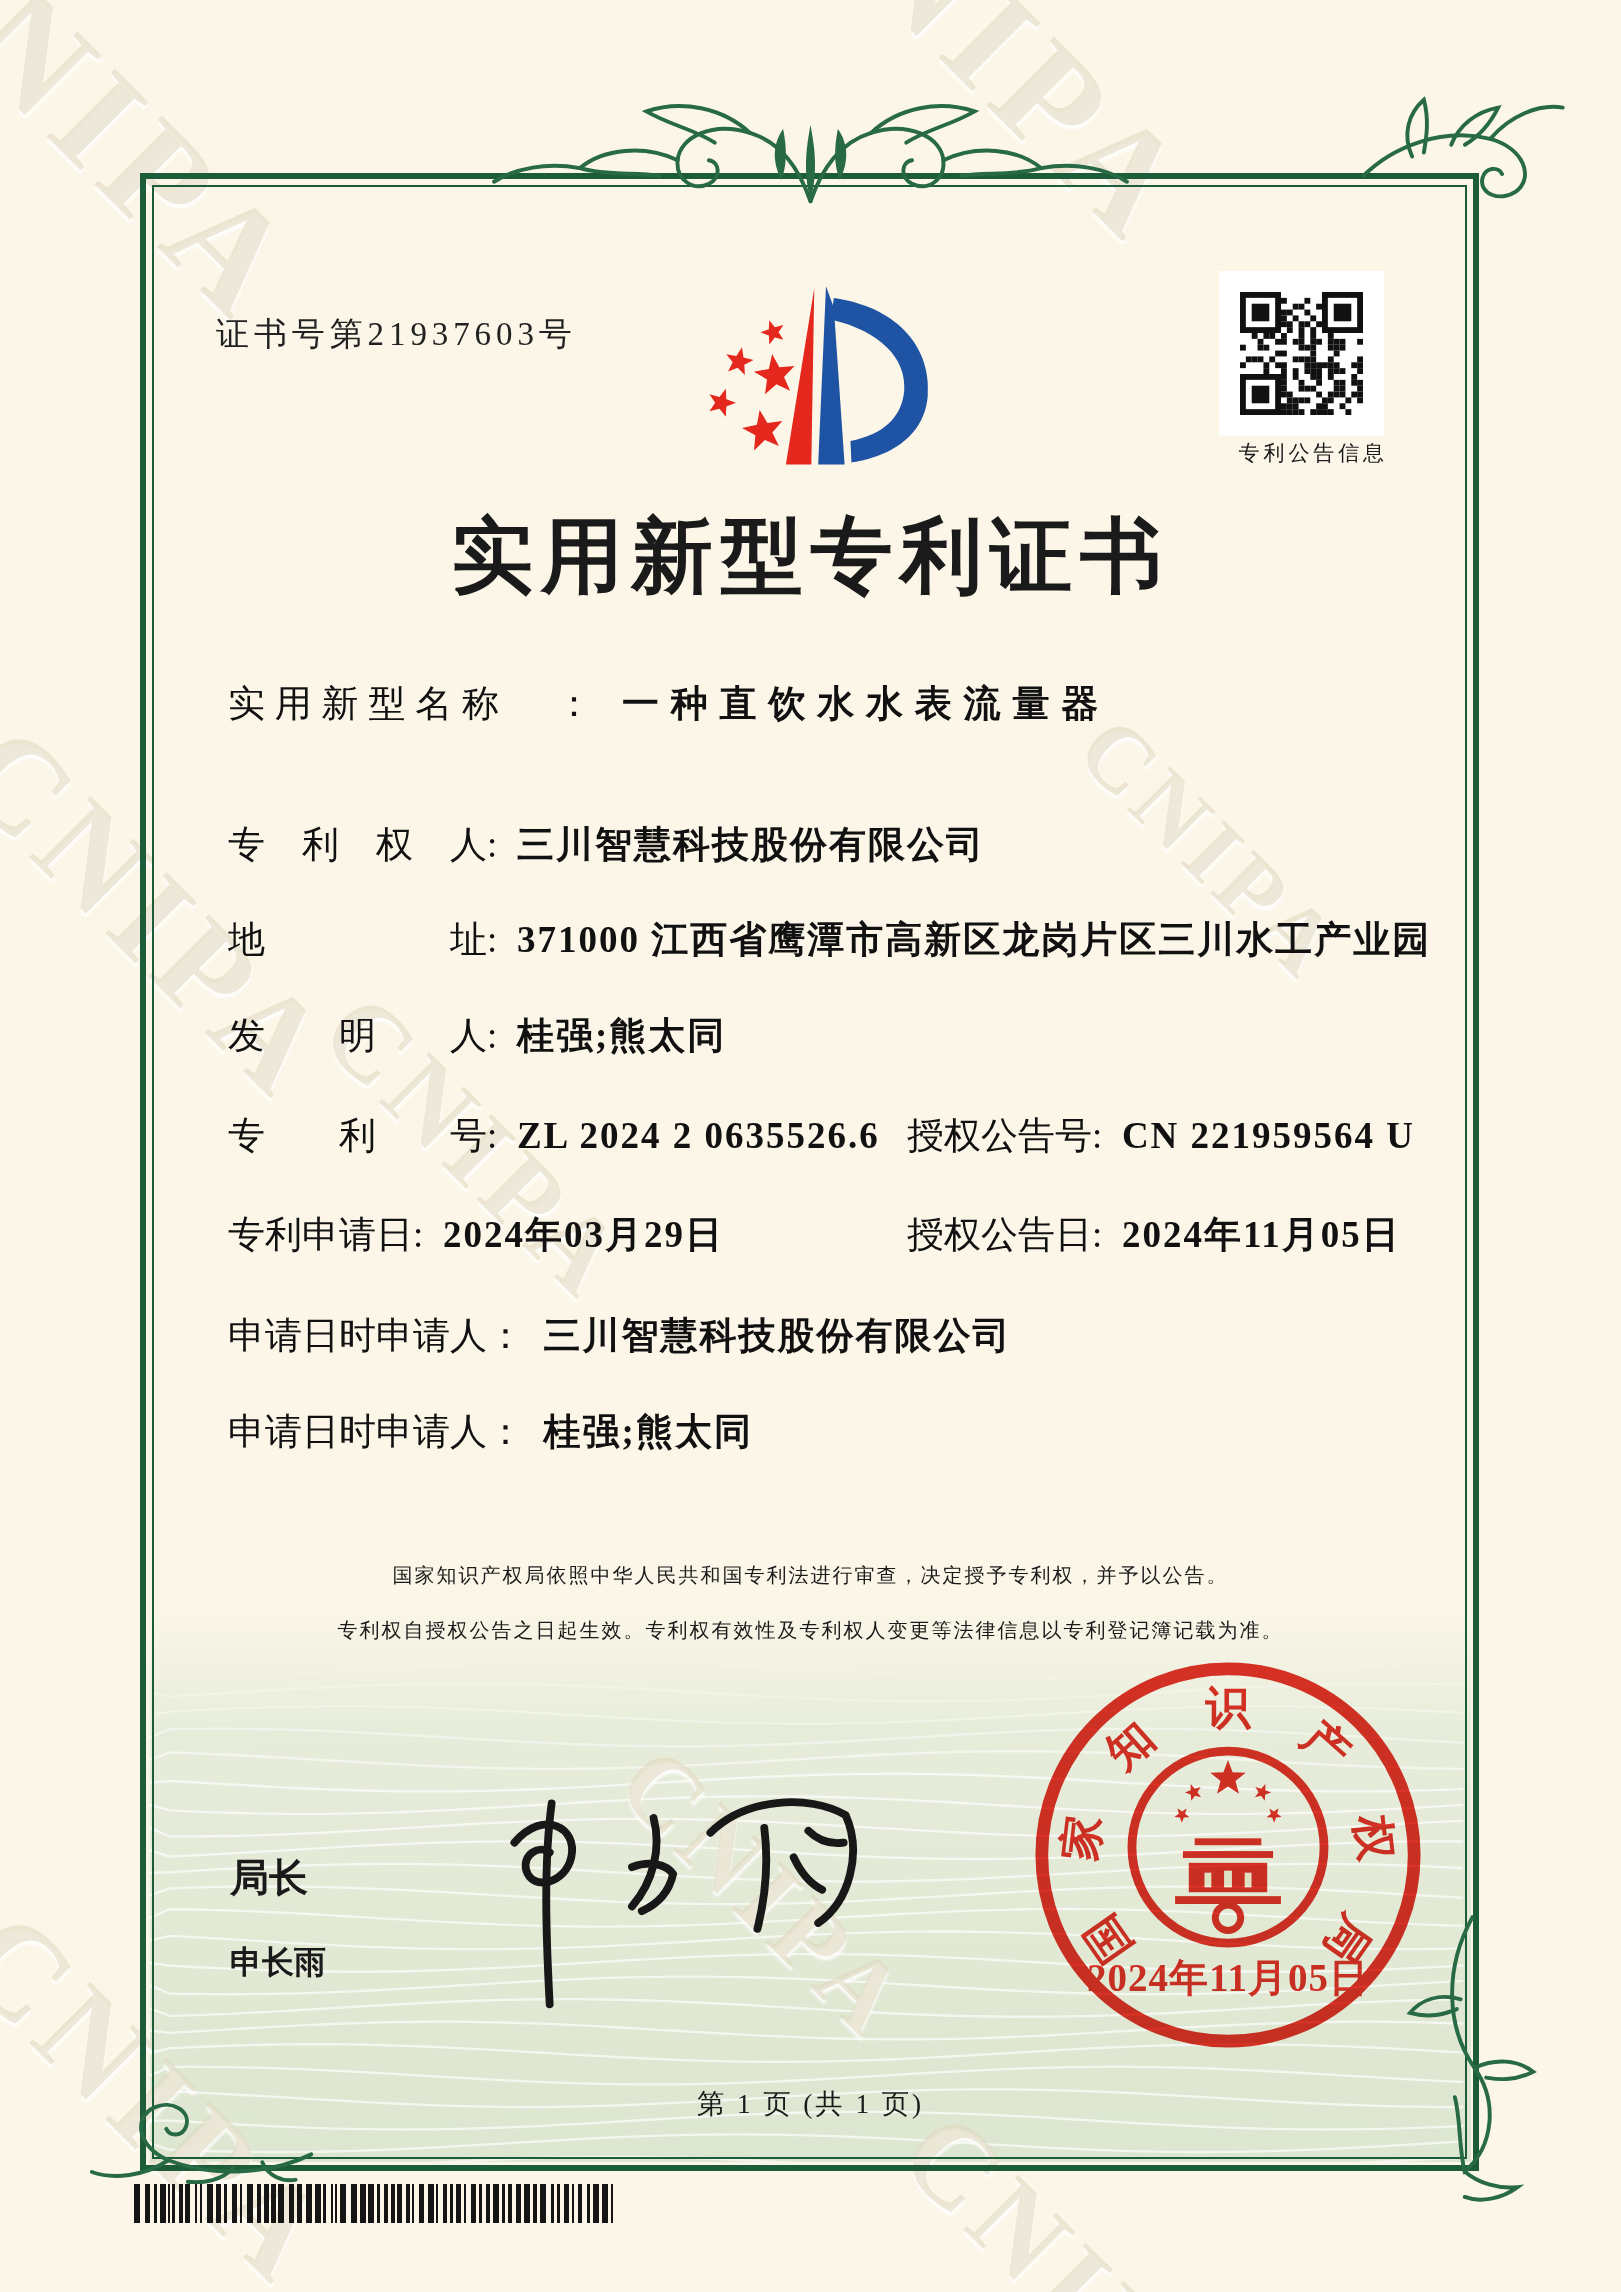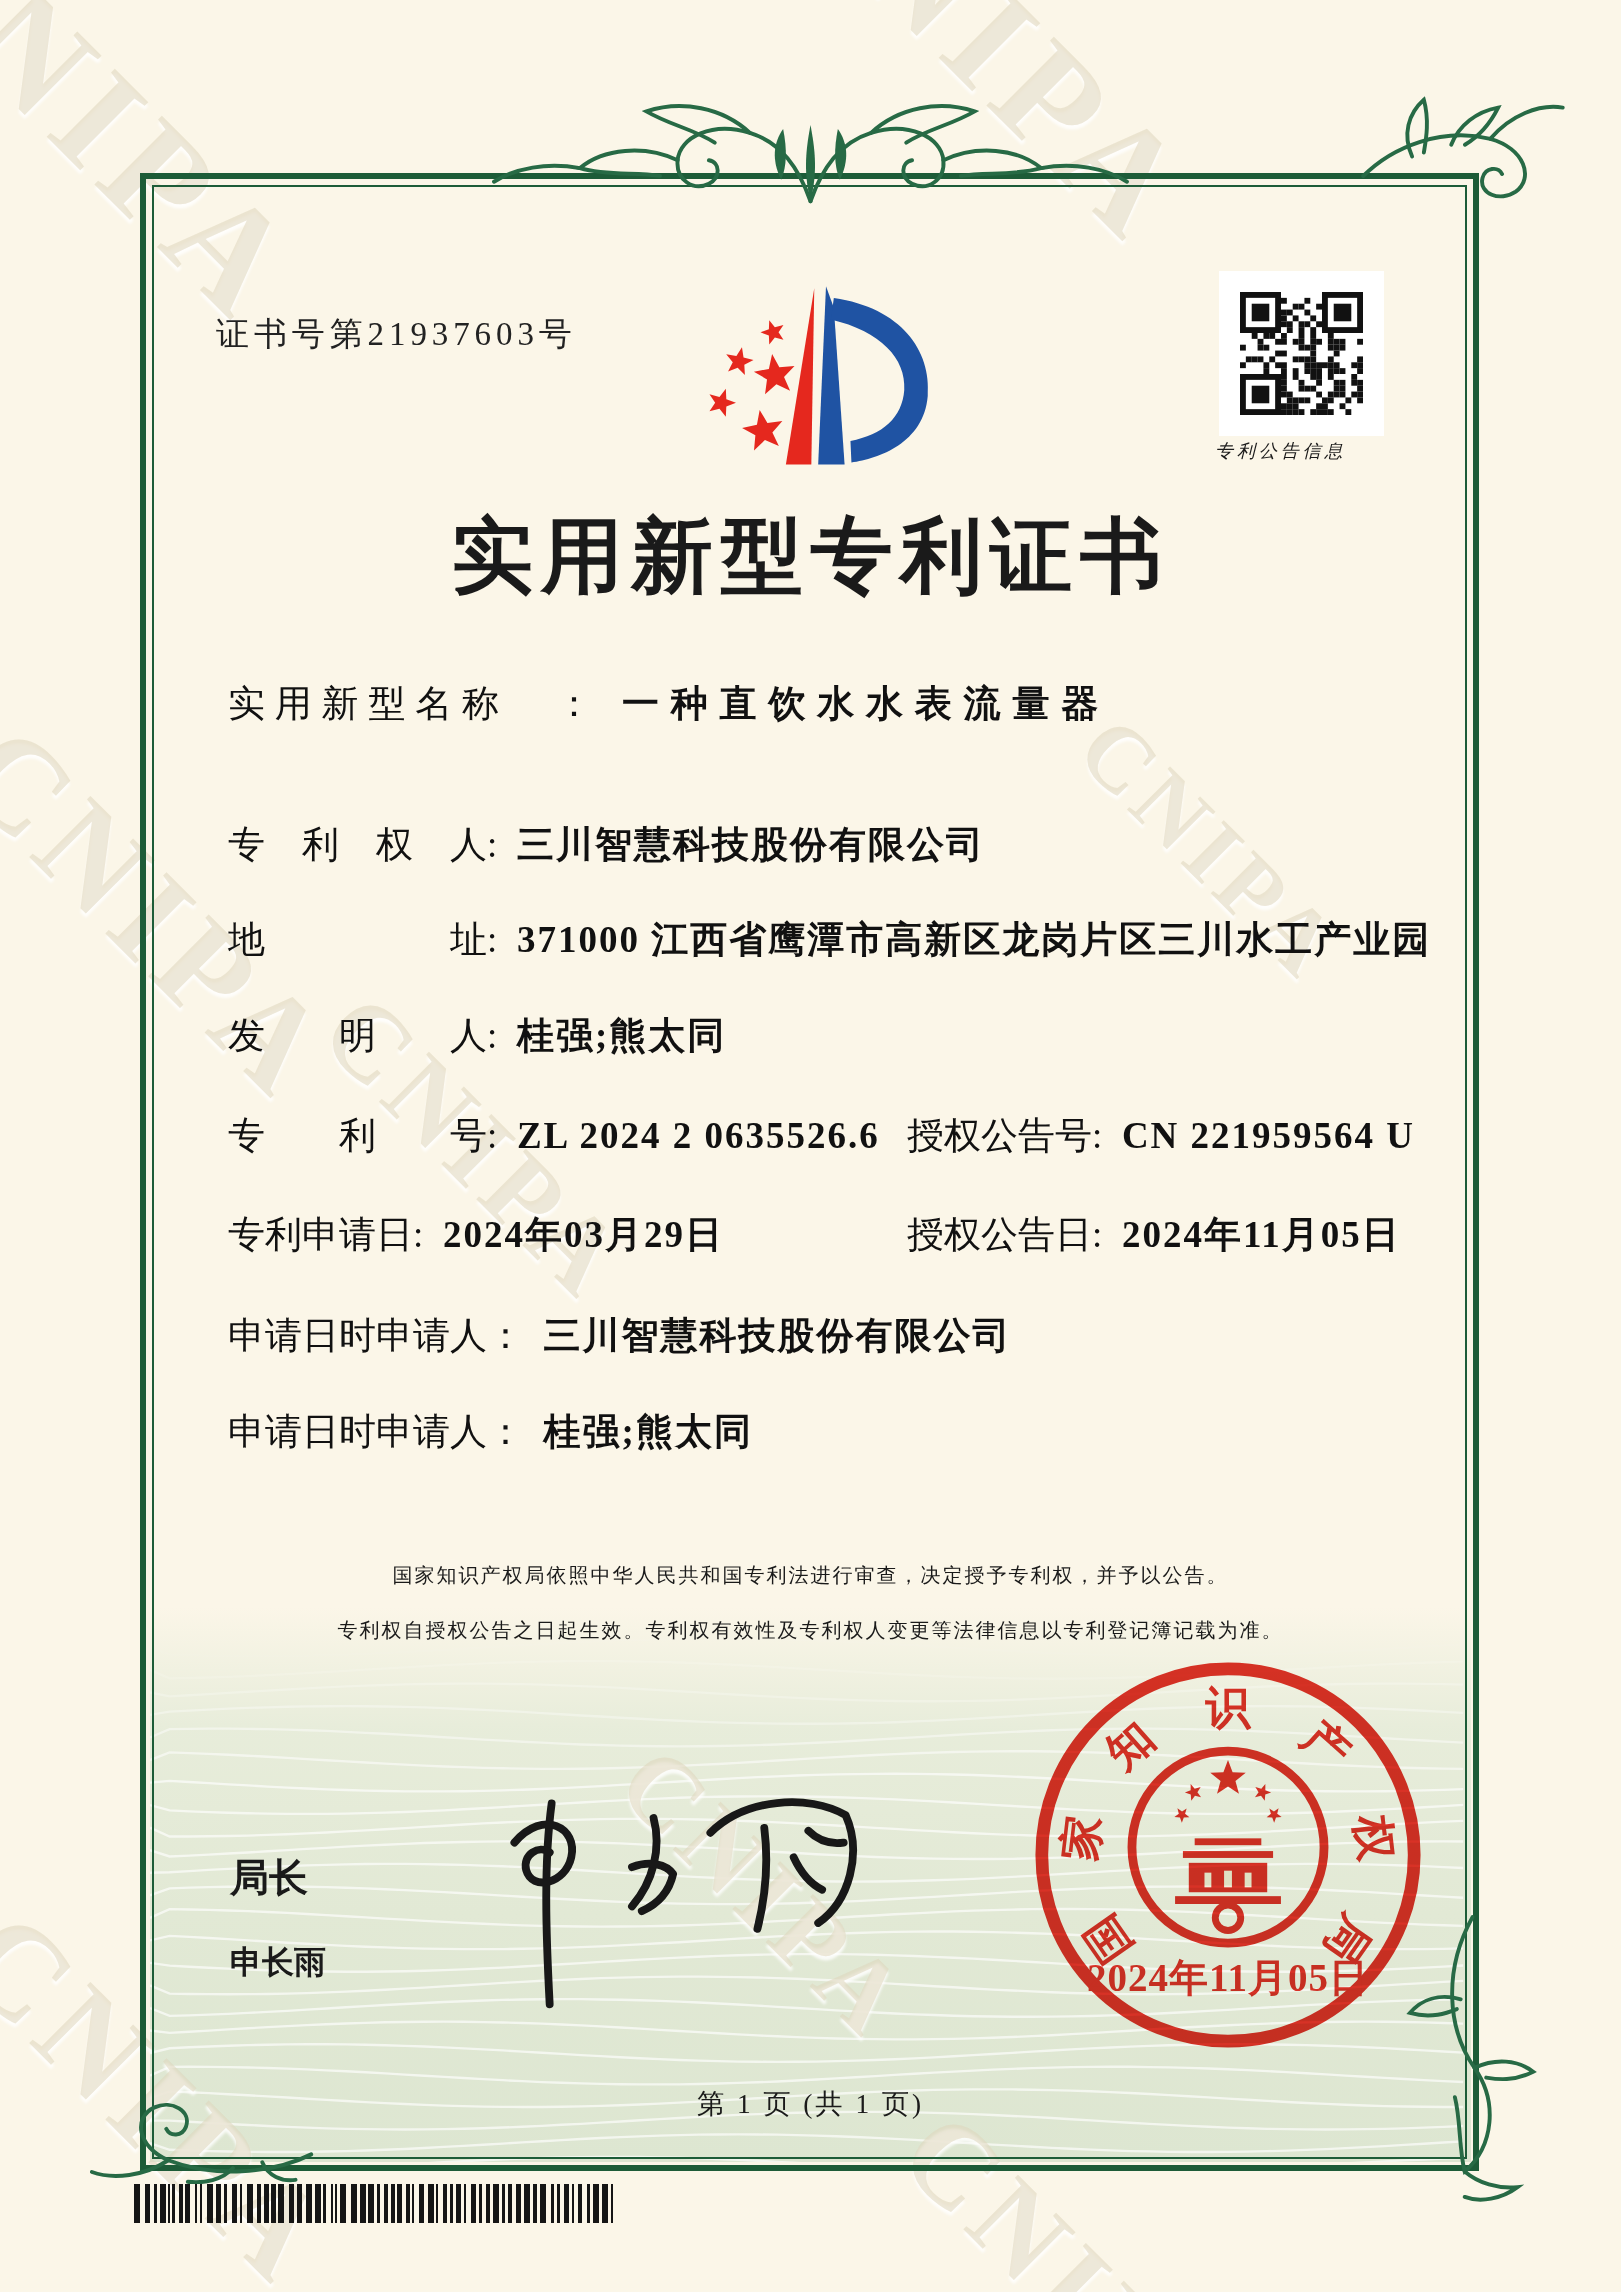--- a/index.html
+++ b/index.html
@@ -21,21 +21,21 @@
     transform:translate(-50%,-50%) rotate(45deg);
     white-space:nowrap;user-select:none;
     font-family:"Liberation Serif","DejaVu Serif",serif;
   }
   
   #cert-no{left:216px;top:312px;font-size:33px;letter-spacing:4.9px;color:#222;z-index:5;}
   #page-title{left:50%;top:502px;transform:translateX(-50%);font-size:82px;font-weight:900;letter-spacing:7.8px;white-space:nowrap;z-index:5;}
   
   #qr-box{left:1219px;top:271px;width:165px;height:165px;background:#fff;z-index:5;}
   #qr-code{position:absolute;left:20.6px;top:20.6px;}
-  #qr-caption{left:1215px;top:439px;width:173px;text-align:left;font-size:18px;letter-spacing:3.9px;z-index:5;font-style:italic;}
+  #qr-caption{left:1215px;top:439px;width:173px;text-align:right;font-size:21px;letter-spacing:3.9px;z-index:5;}
   
   .row{left:228px;font-size:37px;white-space:nowrap;z-index:5;}
   .row .lbl{color:#111;}
   .row .val{margin-left:19.6px;color:#111;letter-spacing:2px;font-weight:bold;}
   .row-r{left:907px;}
   #row-name .lbl{letter-spacing:9.8px;}
   #row-name .val{letter-spacing:11.8px;}
   
   .stmt{left:50%;transform:translateX(-50%);font-size:20px;letter-spacing:2px;white-space:nowrap;z-index:5;}
   

